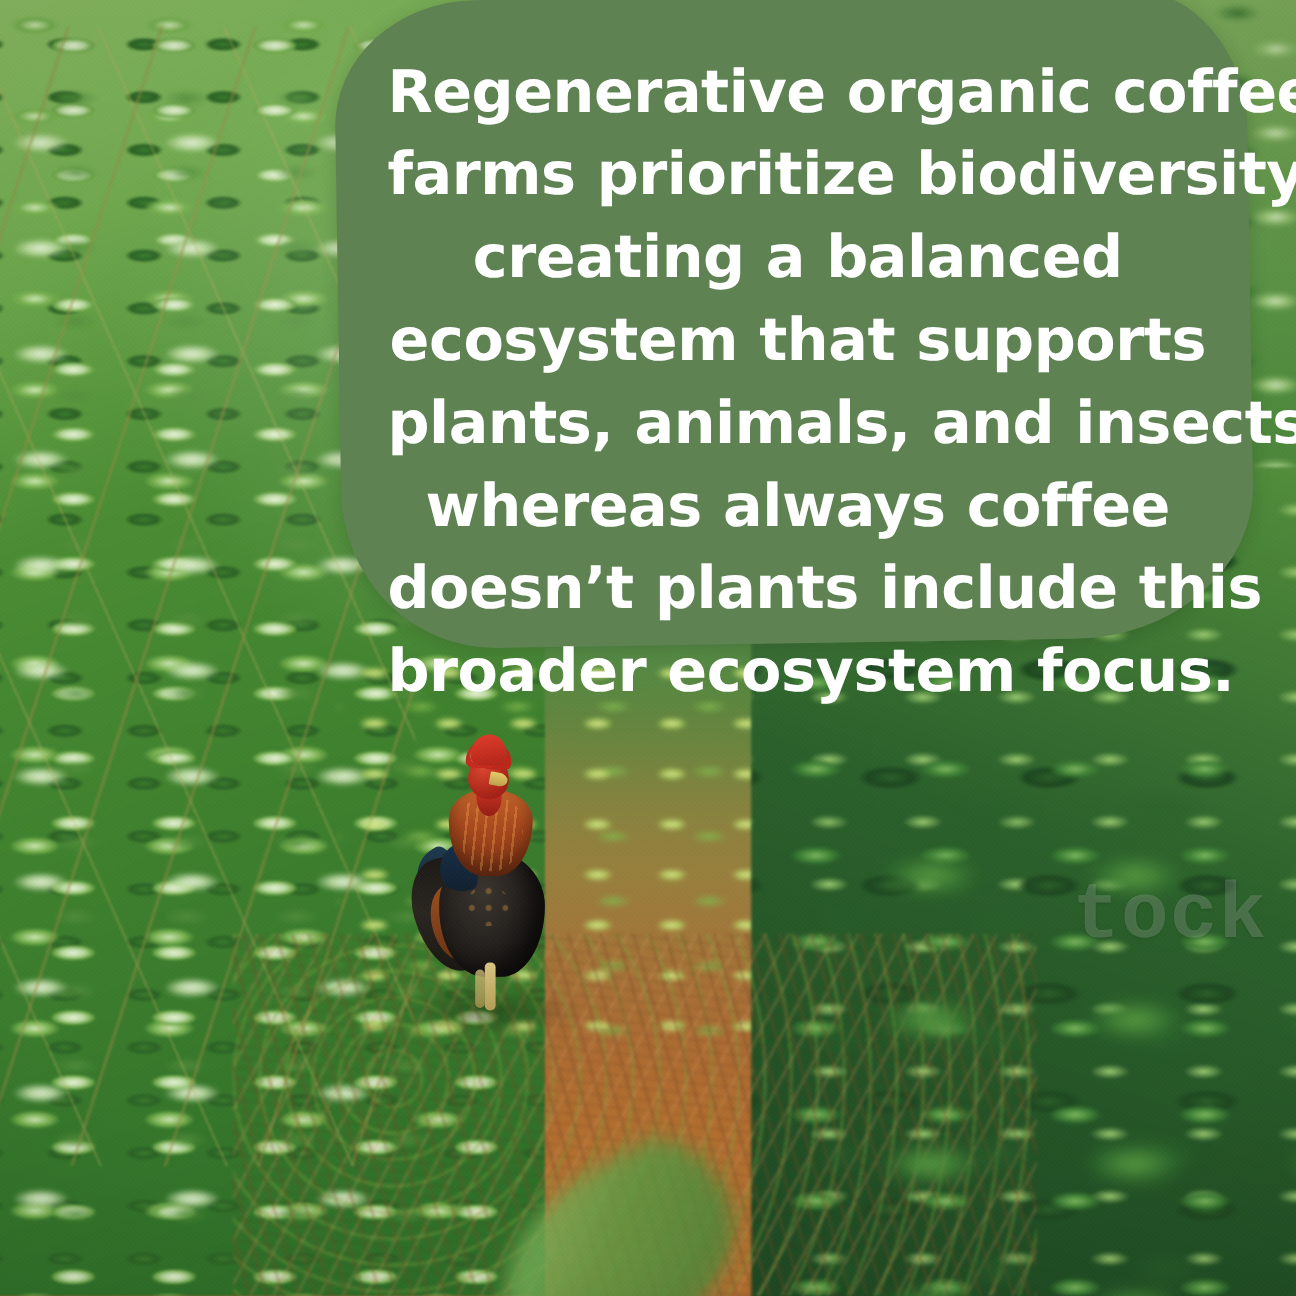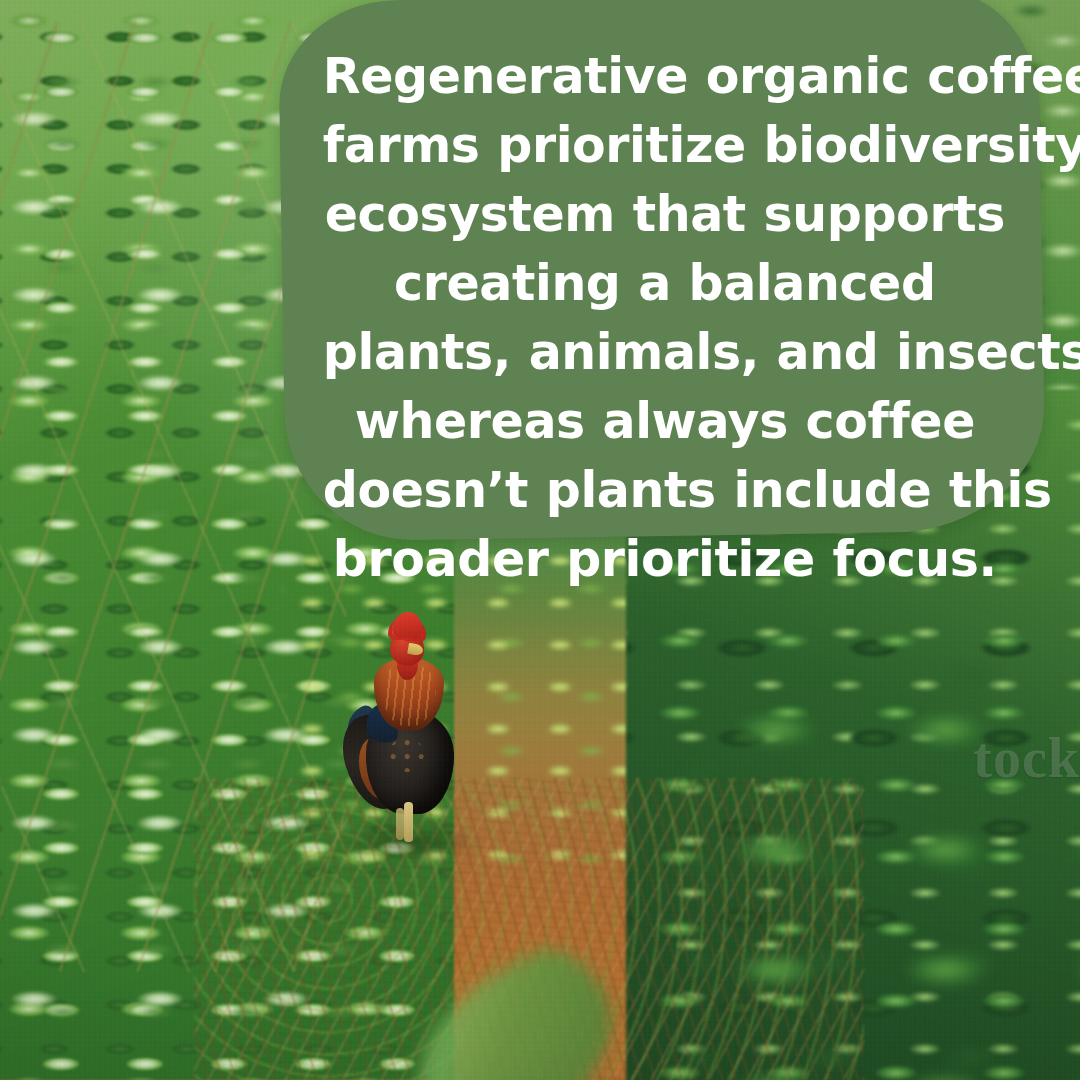--- a/index.html
+++ b/index.html
@@ -334,28 +334,28 @@
     top: 826px;
     width: 140px;
     height: 34px;
     background: radial-gradient(ellipse at 50% 50%, rgba(18,30,10,.46) 0%, rgba(18,30,10,0) 72%);
     filter: blur(5px);
   }
 
   
   .watermark {
     position: absolute;
-    right: 0;
+    right: 24px;
     top: 726px;
-    font-size: 56px;
+    font-size: 66px;
     font-weight: 700;
     letter-spacing: 1px;
     color: rgba(255,255,255,.17);
     text-shadow: 0 1px 2px rgba(0,0,0,.12);
-    font-family: Liberation Serif, serif;
+    font-family: Liberation Mono, monospace;
     white-space: nowrap;
     pointer-events: none;
     user-select: none;
   }
 
   
   .quote-card {
     position: absolute;
     left: 282px;
     top: -4px;
@@ -429,22 +429,22 @@
     <div class="ph-grade"></div>
     <div class="ph-grain"></div>
 
     <div class="watermark">tock</div>
   </div>
 
   <div class="quote-card">
     <div class="quote-text">
       <span class="quote-line">Regenerative organic coffee</span>
       <span class="quote-line">farms prioritize biodiversity,</span>
+      <span class="quote-line">creating a balanced</span>
       <span class="quote-line">ecosystem that supports</span>
-      <span class="quote-line">creating a balanced</span>
       <span class="quote-line">plants, animals, and insects,</span>
       <span class="quote-line">whereas always coffee</span>
       <span class="quote-line">doesn’t plants include this</span>
-      <span class="quote-line">broader prioritize focus.</span>
+      <span class="quote-line">broader ecosystem focus.</span>
     </div>
   </div>
 
 </div>
 
 </body></html>

